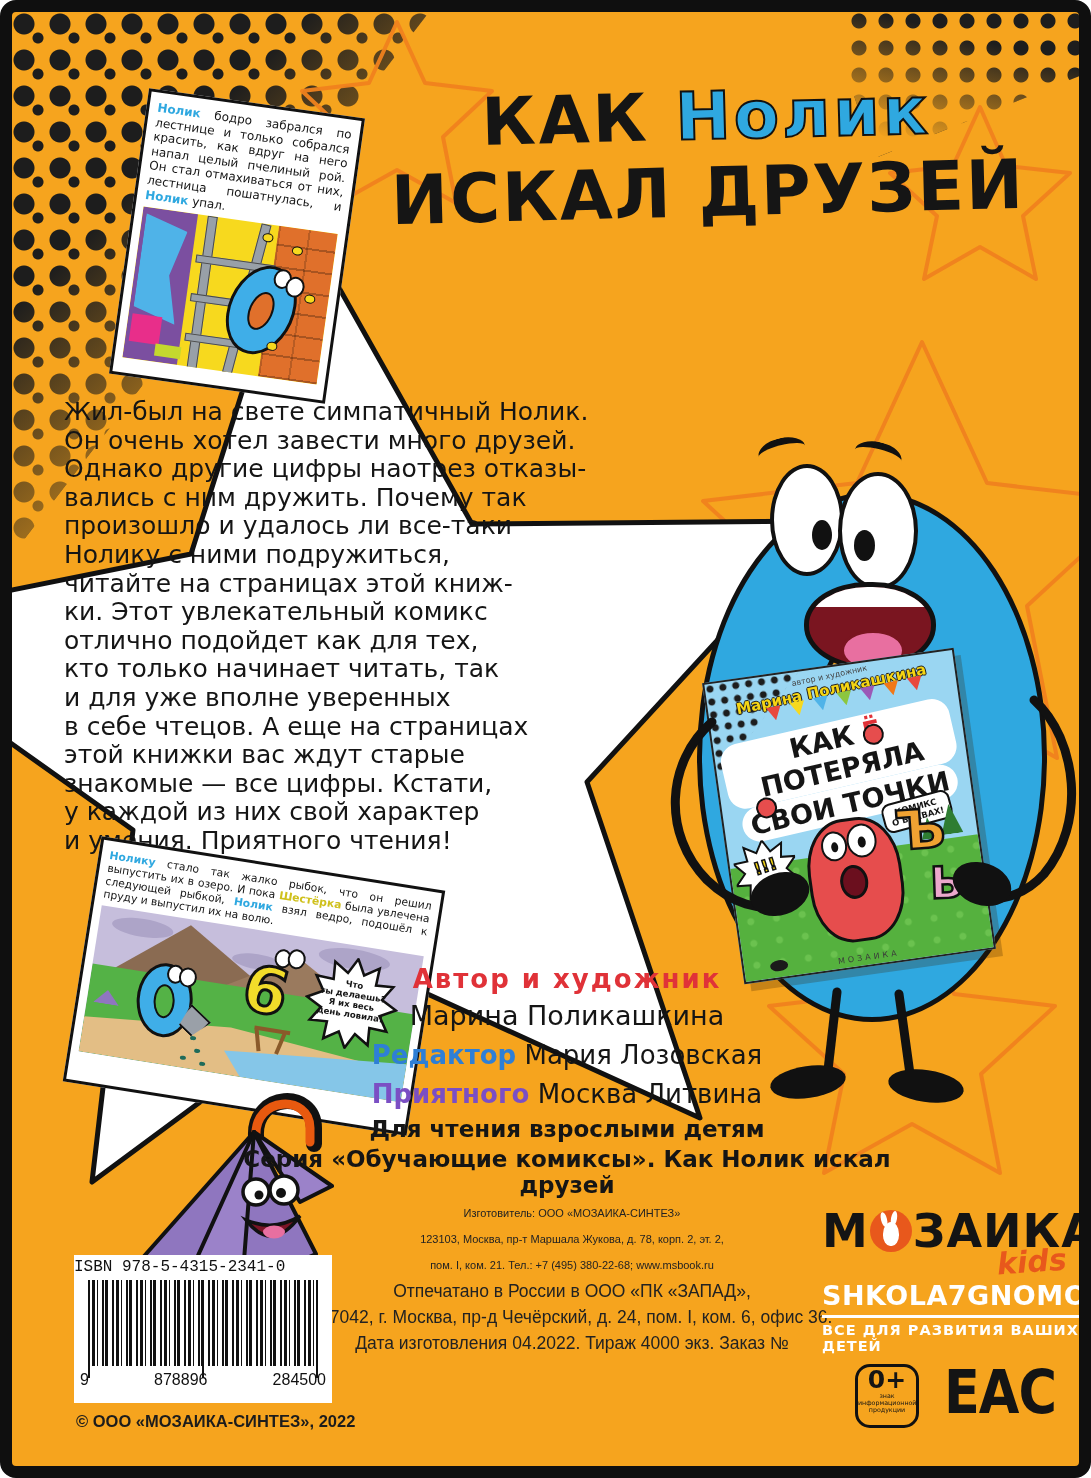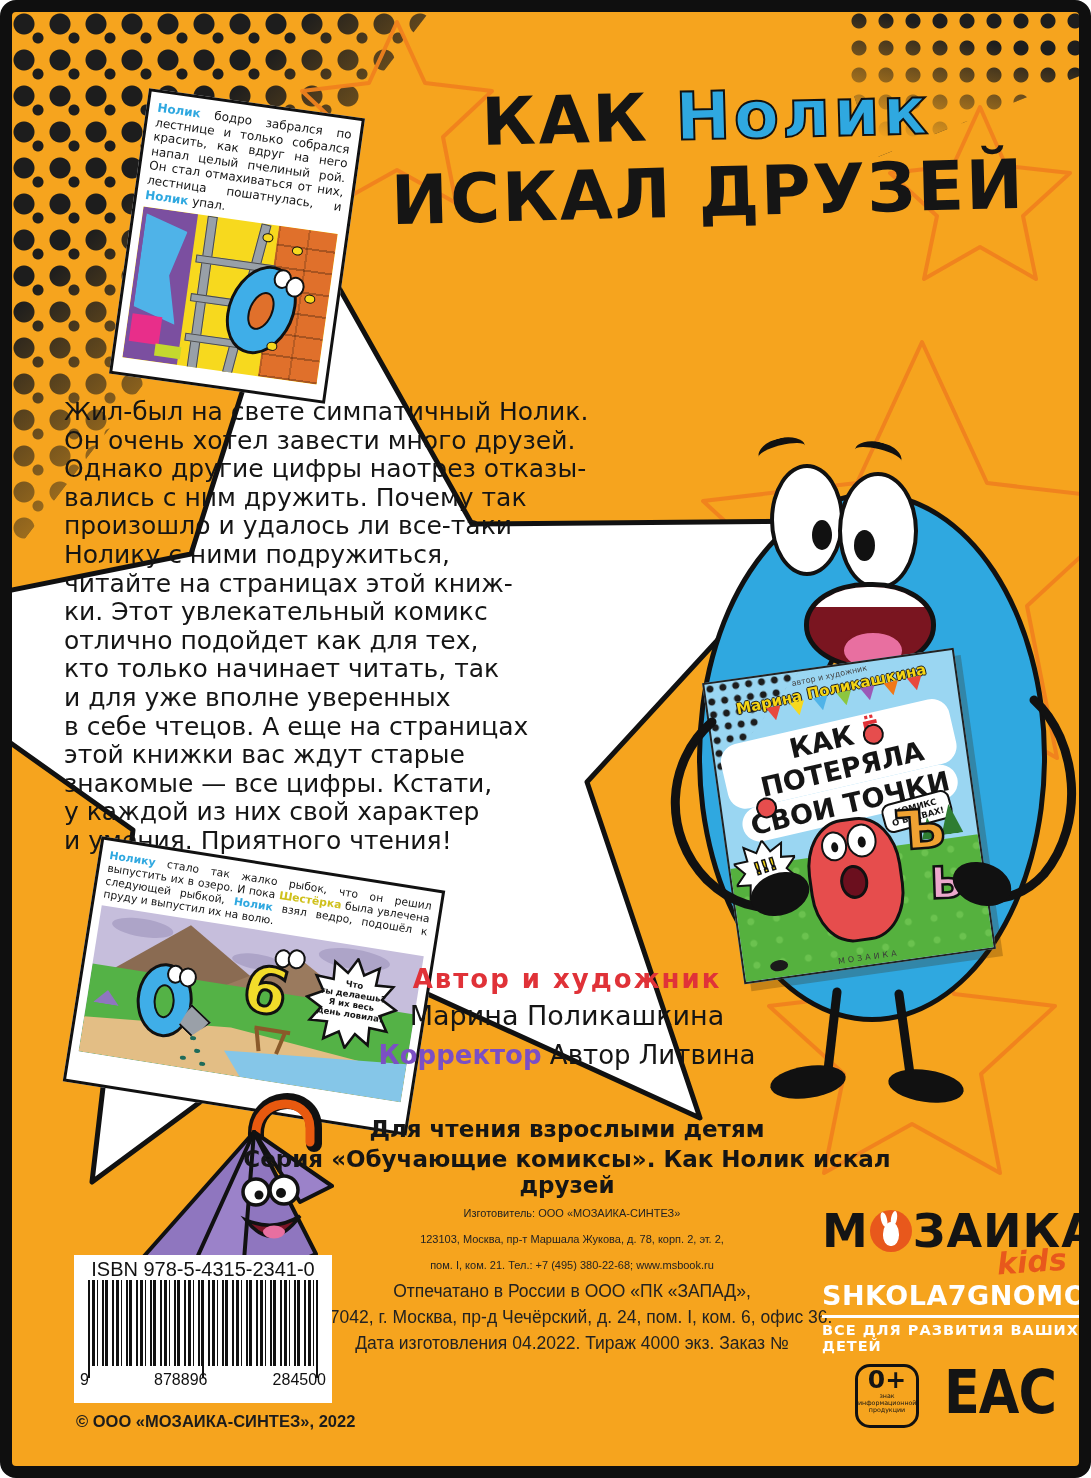--- a/index.html
+++ b/index.html
@@ -98,21 +98,21 @@
   .lbl-purple{color:#7B4FC4;font-weight:800;}
   .reading{left:230px;top:1104px;width:650px;text-align:center;font-weight:700;font-size:23px;}
   .series{left:180px;top:1134px;width:750px;text-align:center;font-weight:700;font-size:23px;}
   .imprint{font-family:"Liberation Sans",sans-serif;color:#222;text-align:center;}
   .imp1{left:280px;top:1188px;width:560px;font-size:11px;line-height:26px;}
   .imp2{left:270px;top:1266px;width:580px;font-size:17.5px;line-height:26px;}
   .imp3{left:290px;top:1350px;width:540px;font-size:17px;line-height:24.5px;}
 
   
   .barcode{left:62px;top:1243px;width:258px;height:148px;background:#fff;}
-  .bc-isbn{position:absolute;left:0;top:3px;width:100%;text-align:center;font-family:Liberation Sans, sans-serif;font-size:20px;color:#111;}
+  .bc-isbn{position:absolute;left:0;top:3px;width:100%;text-align:left;font-family:Liberation Mono, monospace;font-size:16px;color:#111;}
   .bc-bars{position:absolute;left:14px;top:25px;width:230px;height:86px;
      background:repeating-linear-gradient(90deg,#111 0 2px,#fff 2px 4px,#111 4px 7px,#fff 7px 9px,#111 9px 10px,#fff 10px 14px,#111 14px 16px,#fff 16px 17px,#111 17px 20px,#fff 20px 24px);}
   .bc-guard{position:absolute;top:25px;width:2px;height:98px;background:#111;}
   .bc-digits{position:absolute;left:6px;top:116px;width:246px;display:flex;justify-content:space-between;
      font-family:"Liberation Sans",sans-serif;font-size:16px;color:#111;}
   .copyright{left:64px;top:1400px;font-size:16.5px;font-weight:700;color:#1c1c1c;font-family:"Liberation Sans",sans-serif;}
 
   
   .mozaika{left:810px;top:1192px;display:flex;align-items:center;font-weight:900;font-size:46px;letter-spacing:1px;color:#141414;}
   .moz-circle{position:relative;width:42px;height:42px;background:#E8581C;border-radius:50%;margin:0 1px;}
@@ -359,21 +359,22 @@
       <circle cx="155" cy="121" r="4.5" fill="#111"></circle>
       <circle cx="177" cy="119" r="5" fill="#111"></circle>
       <path d="M142,146 Q 168,180 196,142 Q 170,158 142,146 Z" fill="#7A1525" stroke="#111" stroke-width="3.5"></path>
       <ellipse cx="170" cy="158" rx="11" ry="6.5" fill="#E86FA0"></ellipse>
     </svg>
   </div>
 
   <div class="abs credits">
     <div class="cred-label">Автор  и  художник</div>
     <div class="cred-name">Марина  Поликашкина</div>
-    <div class="cred-line"><span class="lbl-purple">Корректор</span><span> Автор Литвина</span></div>
+    <div class="cred-line"><span class="lbl-blue">Редактор</span><span> Мария Лозовская</span></div>
+    <div class="cred-line"><span class="lbl-purple">Приятного</span><span> Москва Литвина</span></div>
   </div>
   <div class="abs series">Серия  «Обучающие  комиксы».  Как  Нолик  искал  друзей</div>
   <div class="abs reading">Для  чтения  взрослыми  детям</div>
 
   <div class="abs imprint imp1 pre">Изготовитель:  ООО  «МОЗАИКА-СИНТЕЗ»
 123103,  Москва,  пр-т  Маршала  Жукова,  д. 78,  корп. 2,  эт. 2,
 пом. I,  ком. 21.  Тел.:  +7  (495)  380-22-68;    www.msbook.ru</div>
   <div class="abs imprint imp2 pre">Отпечатано  в  России  в  ООО  «ПК  «ЗАПАД»,
 117042,  г.  Москва,  пр-д  Чечёрский,  д. 24,  пом. I,  ком. 6,  офис 36.
 Дата  изготовления  04.2022.  Тираж  4000  экз.  Заказ  №</div>

